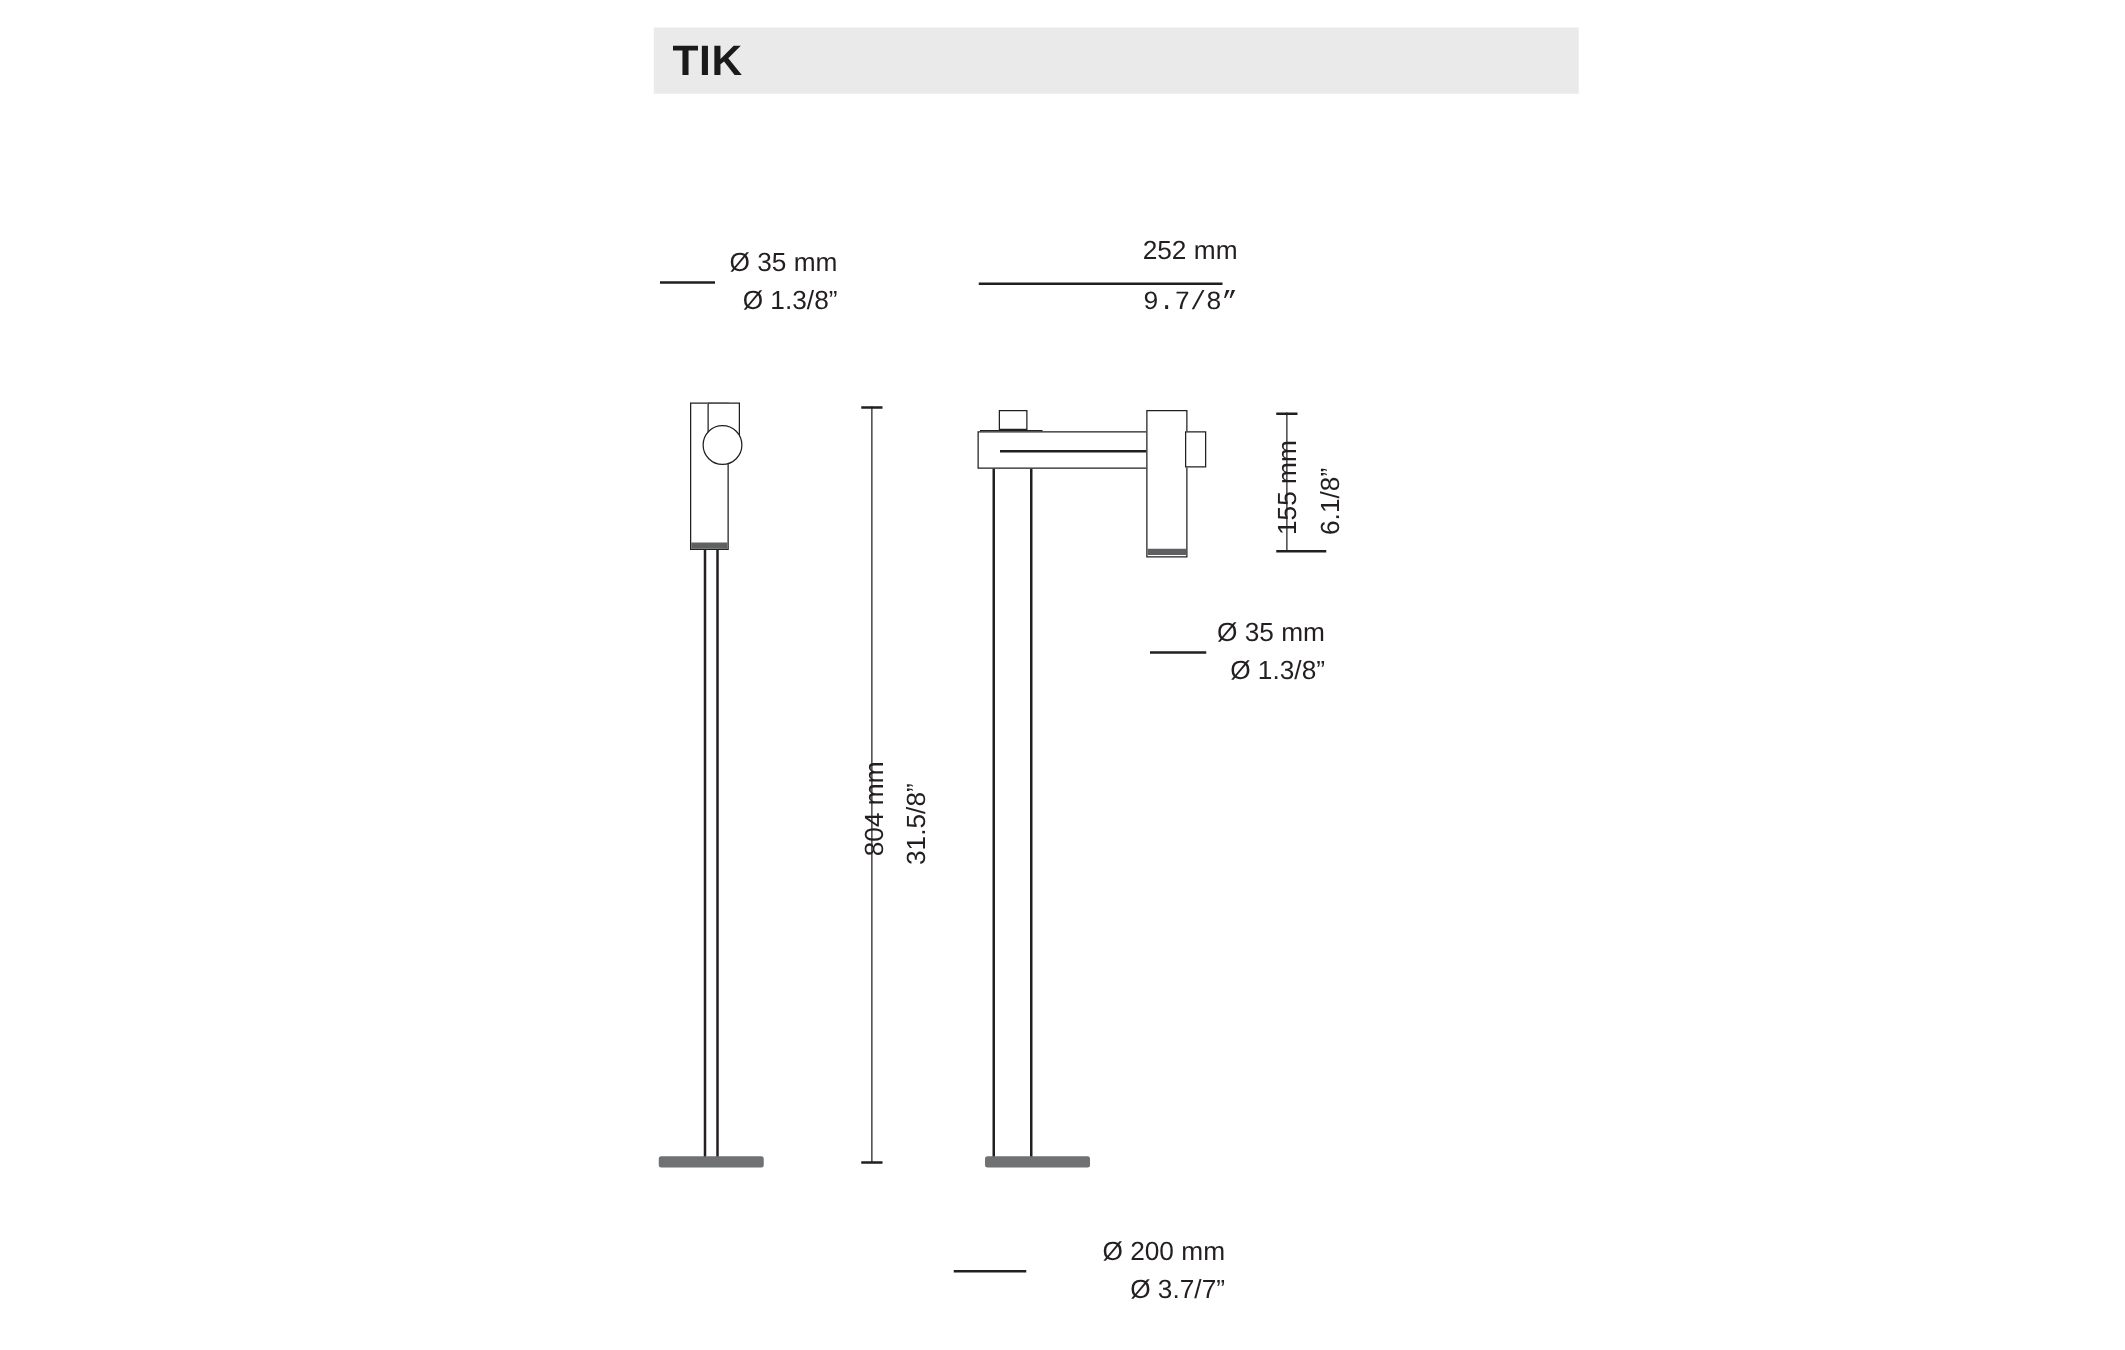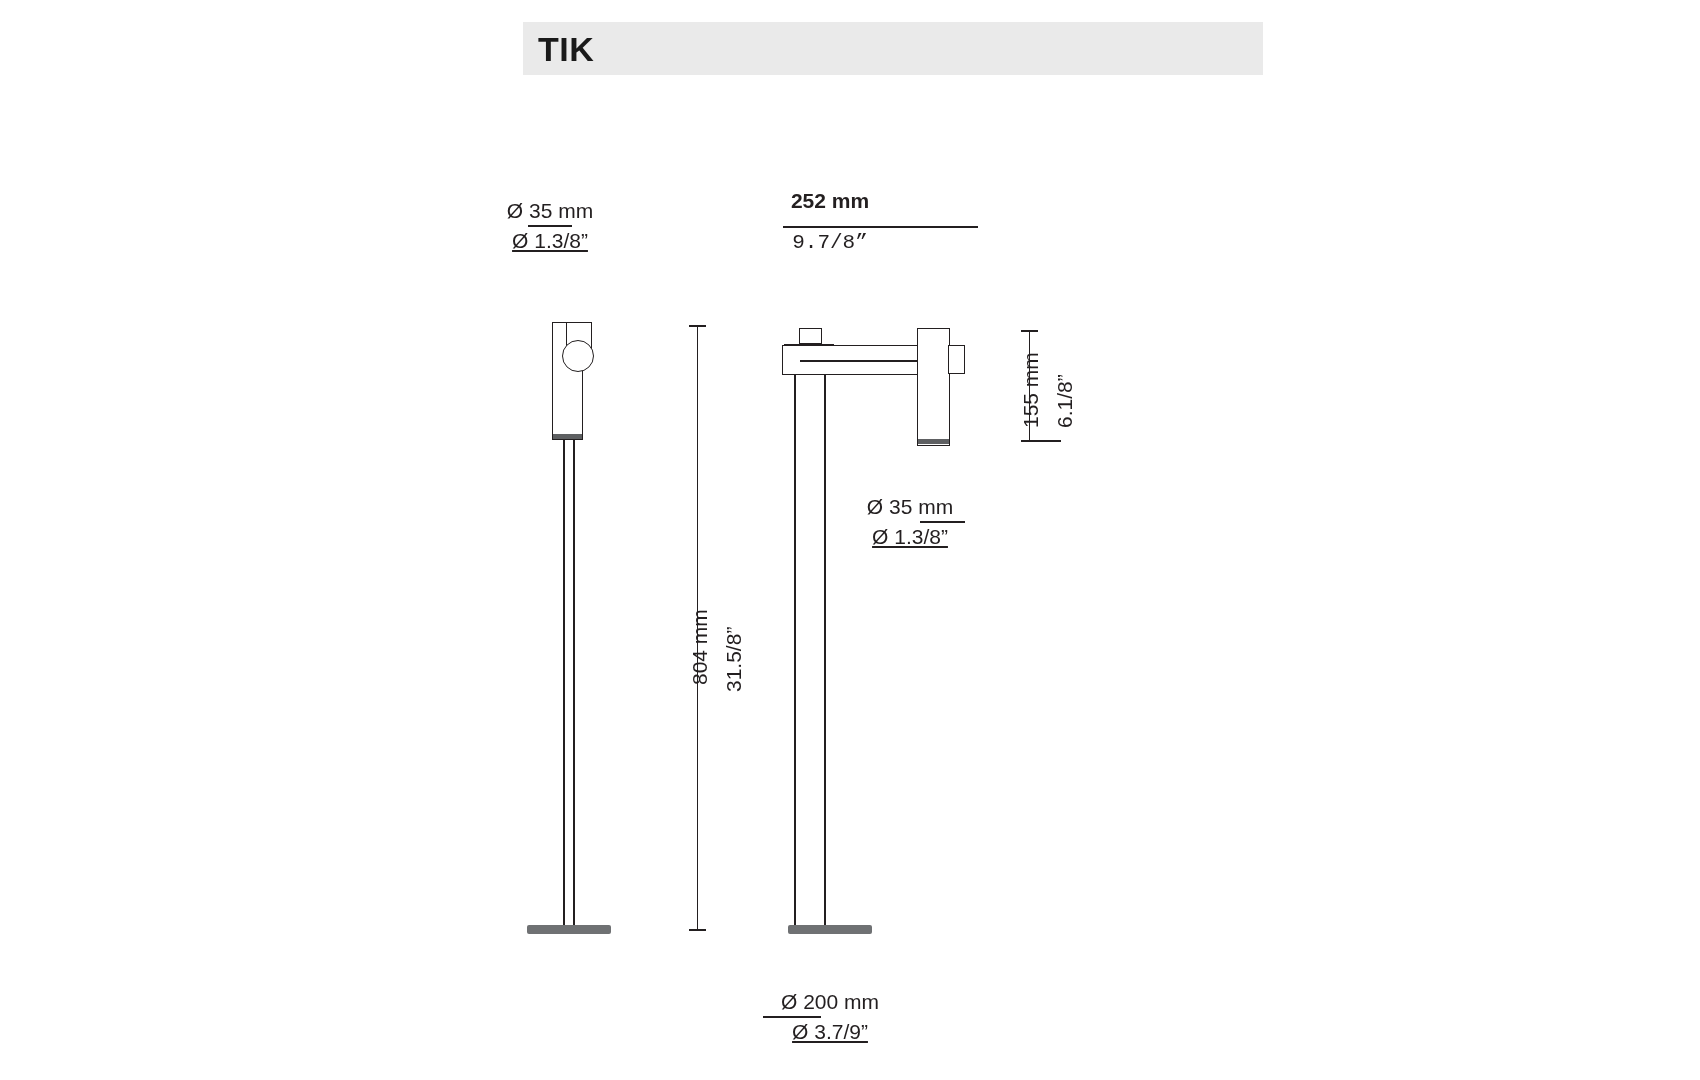--- a/index.html
+++ b/index.html
@@ -39,28 +39,28 @@
     font-size: 34px;
     font-weight: bold;
     letter-spacing: 0.5px;
     color: #1a1a1a;
     line-height: 42px;
   }
 
   
   .dim {
     position: absolute;
-    text-align: center;
+    text-align: right;
     font-size: 21px;
     color: #231f20;
     line-height: 30px;
     white-space: nowrap;
   }
   .dim .line1 { display: block; }
-  .dim .line2 { display: block; text-decoration: underline; }
+  .dim .line2 { display: block; }
   .rule {
     position: absolute;
     background: #231f20;
   }
 
   
   .vdim {
     position: absolute;
     font-size: 21px;
     color: #231f20;
@@ -105,21 +105,21 @@
 
   <div class="title-bar"></div>
   <div class="title-text">TIK</div>
 
   <div class="dim" style="left:430px; top:196px; width:240px;">
     <span class="line1">Ø 35 mm</span>
     <span class="line2">Ø 1.3/8”</span>
   </div>
   <div class="rule" style="left:528px; top:225px; width:44px; height:1.5px;"></div>
 
-  <div class="dim" style="left:670px; top:186px; width:320px;font-weight:bold;">
+  <div class="dim" style="left:670px; top:186px; width:320px;">
     <span class="line1">252 mm</span>
   </div>
   <div class="rule" style="left:783px; top:226px; width:195px; height:1.5px;"></div>
   <div class="dim" style="left:670px; top:228px; width:320px;font-family:Liberation Mono, monospace;">
     <span class="line1">9.7/8”</span>
   </div>
 
   <div class="box" style="left:552px; top:322px; width:31px; height:118px;"></div>
 
   <div class="box" style="left:566px; top:322px; width:26px; height:31px;"></div>
@@ -161,17 +161,17 @@
   <div class="vdim" style="left:1053px; top:428px;">6.1/8”</div>
 
   <div class="dim" style="left:760px; top:492px; width:300px;">
     <span class="line1">Ø 35 mm</span>
     <span class="line2">Ø 1.3/8”</span>
   </div>
   <div class="rule" style="left:920px; top:521px; width:45px; height:1.5px;"></div>
 
   <div class="dim" style="left:680px; top:987px; width:300px;">
     <span class="line1">Ø 200 mm</span>
-    <span class="line2">Ø 3.7/9”</span>
+    <span class="line2">Ø 3.7/7”</span>
   </div>
   <div class="rule" style="left:763px; top:1016px; width:58px; height:1.5px;"></div>
 
 </div>
 
 </body></html>

